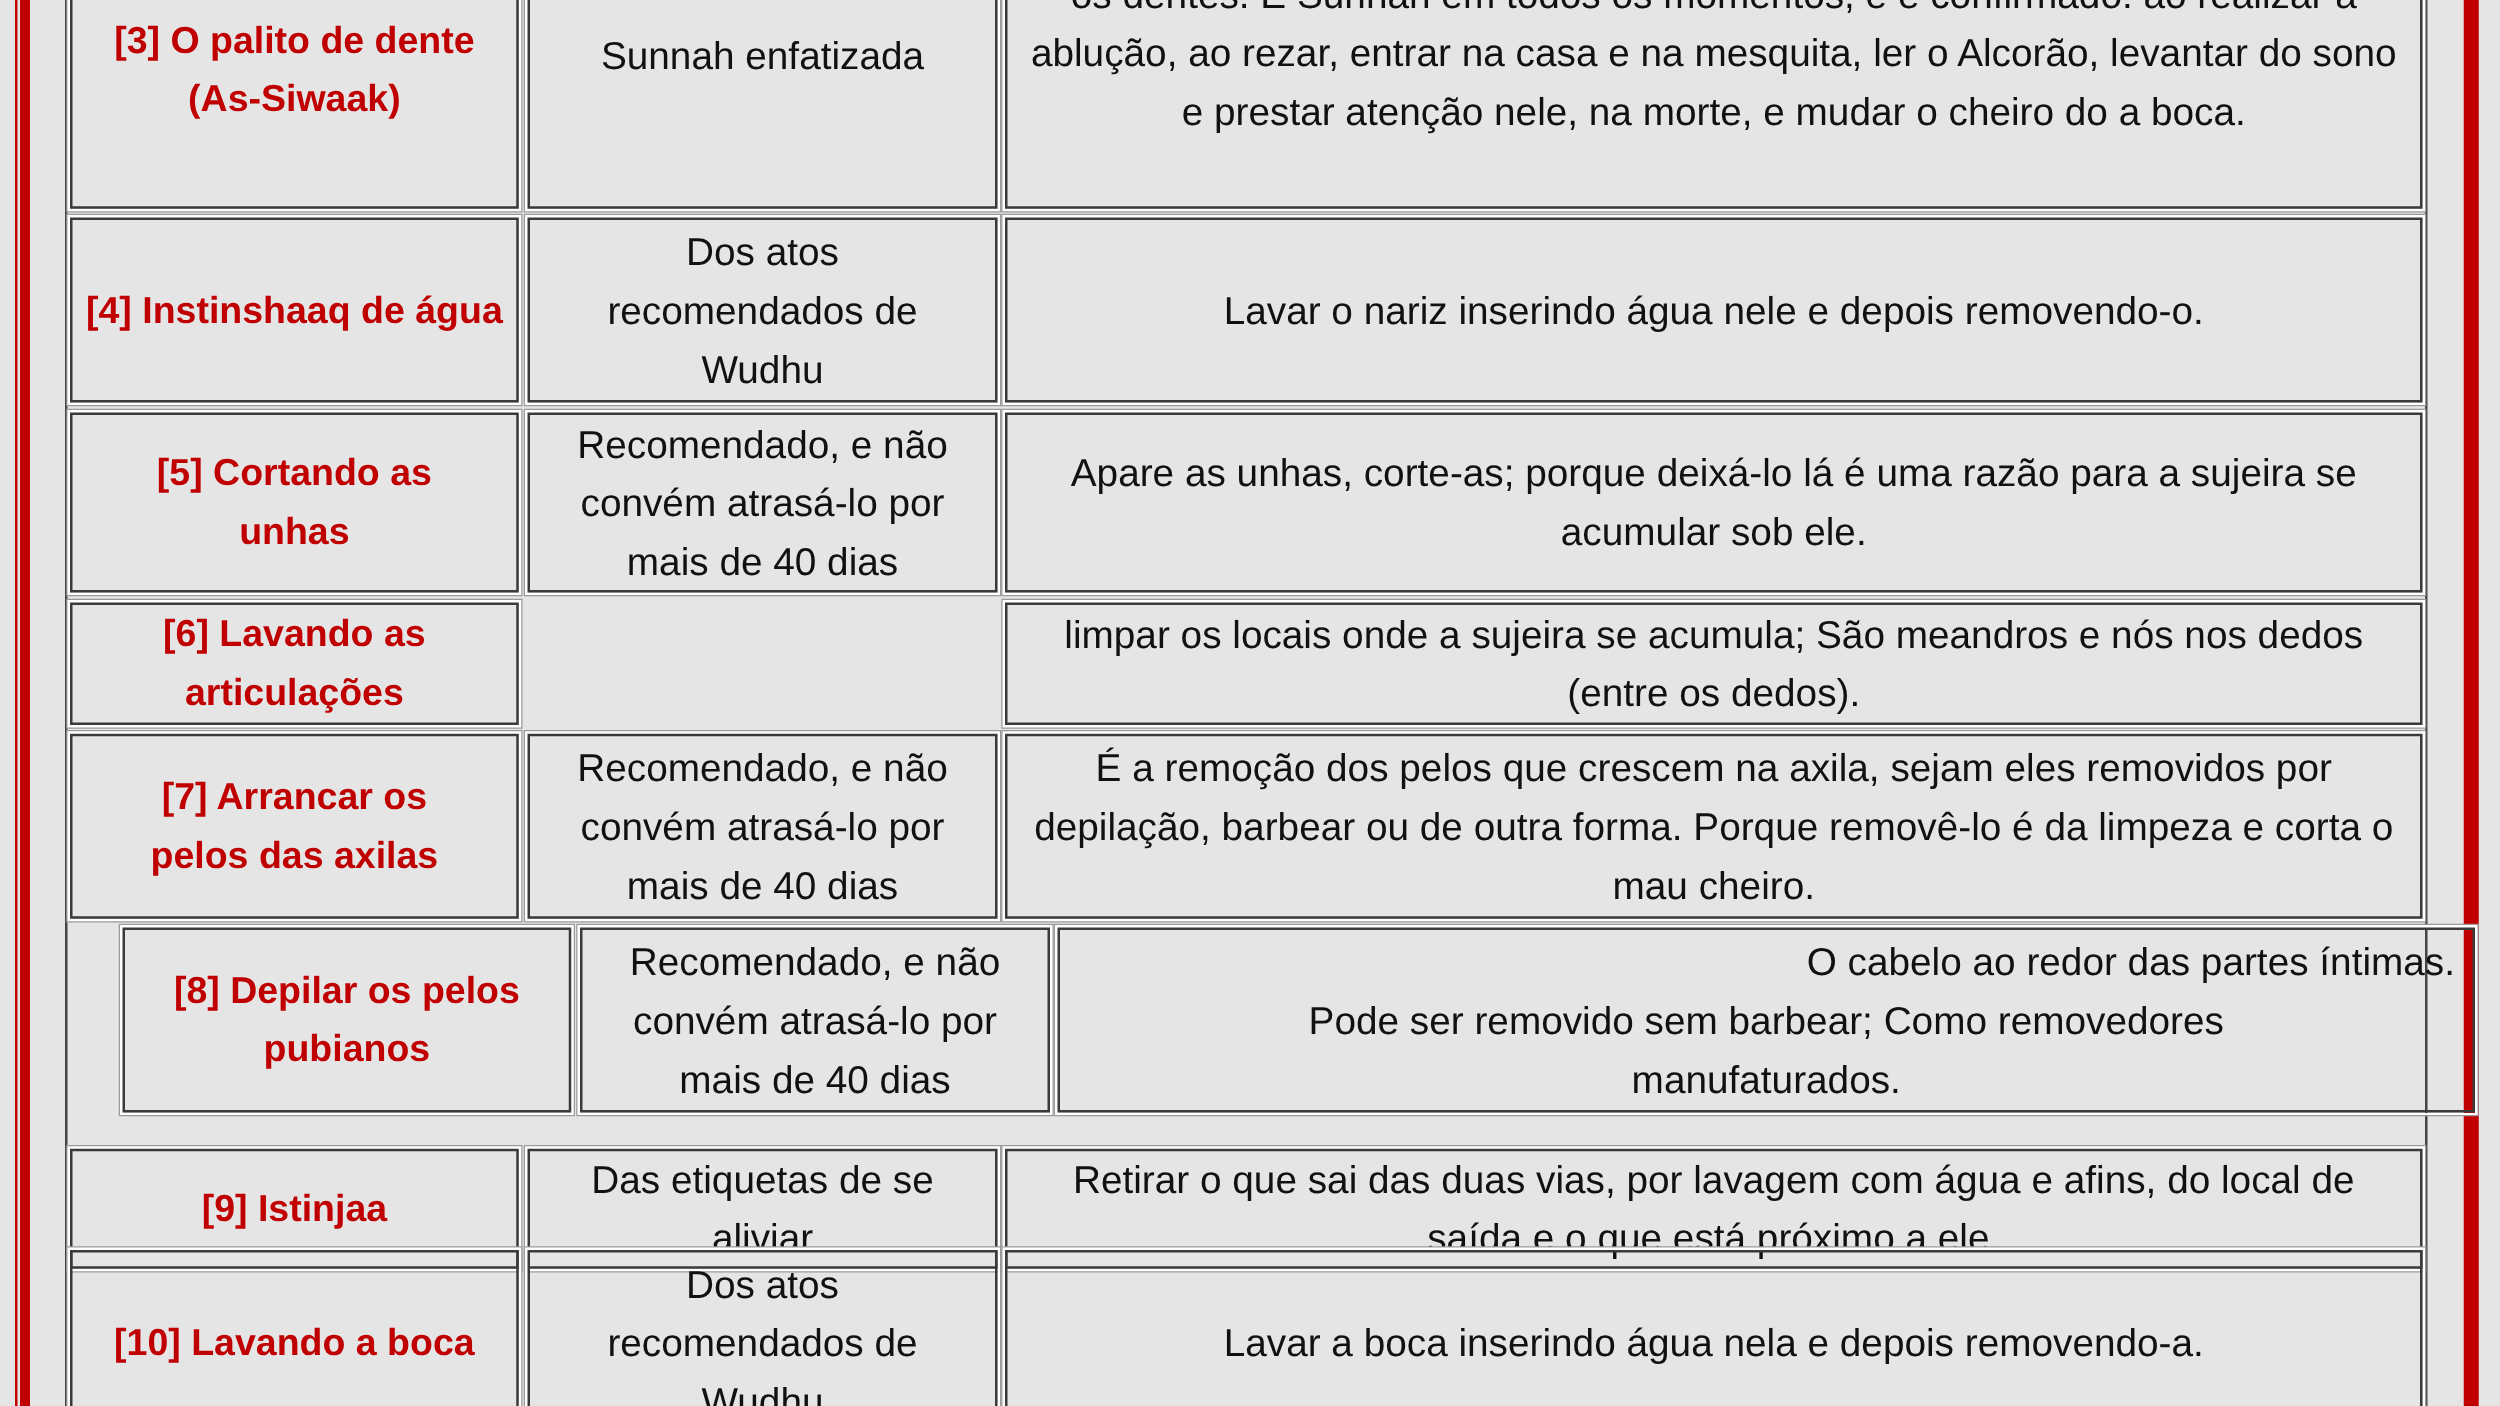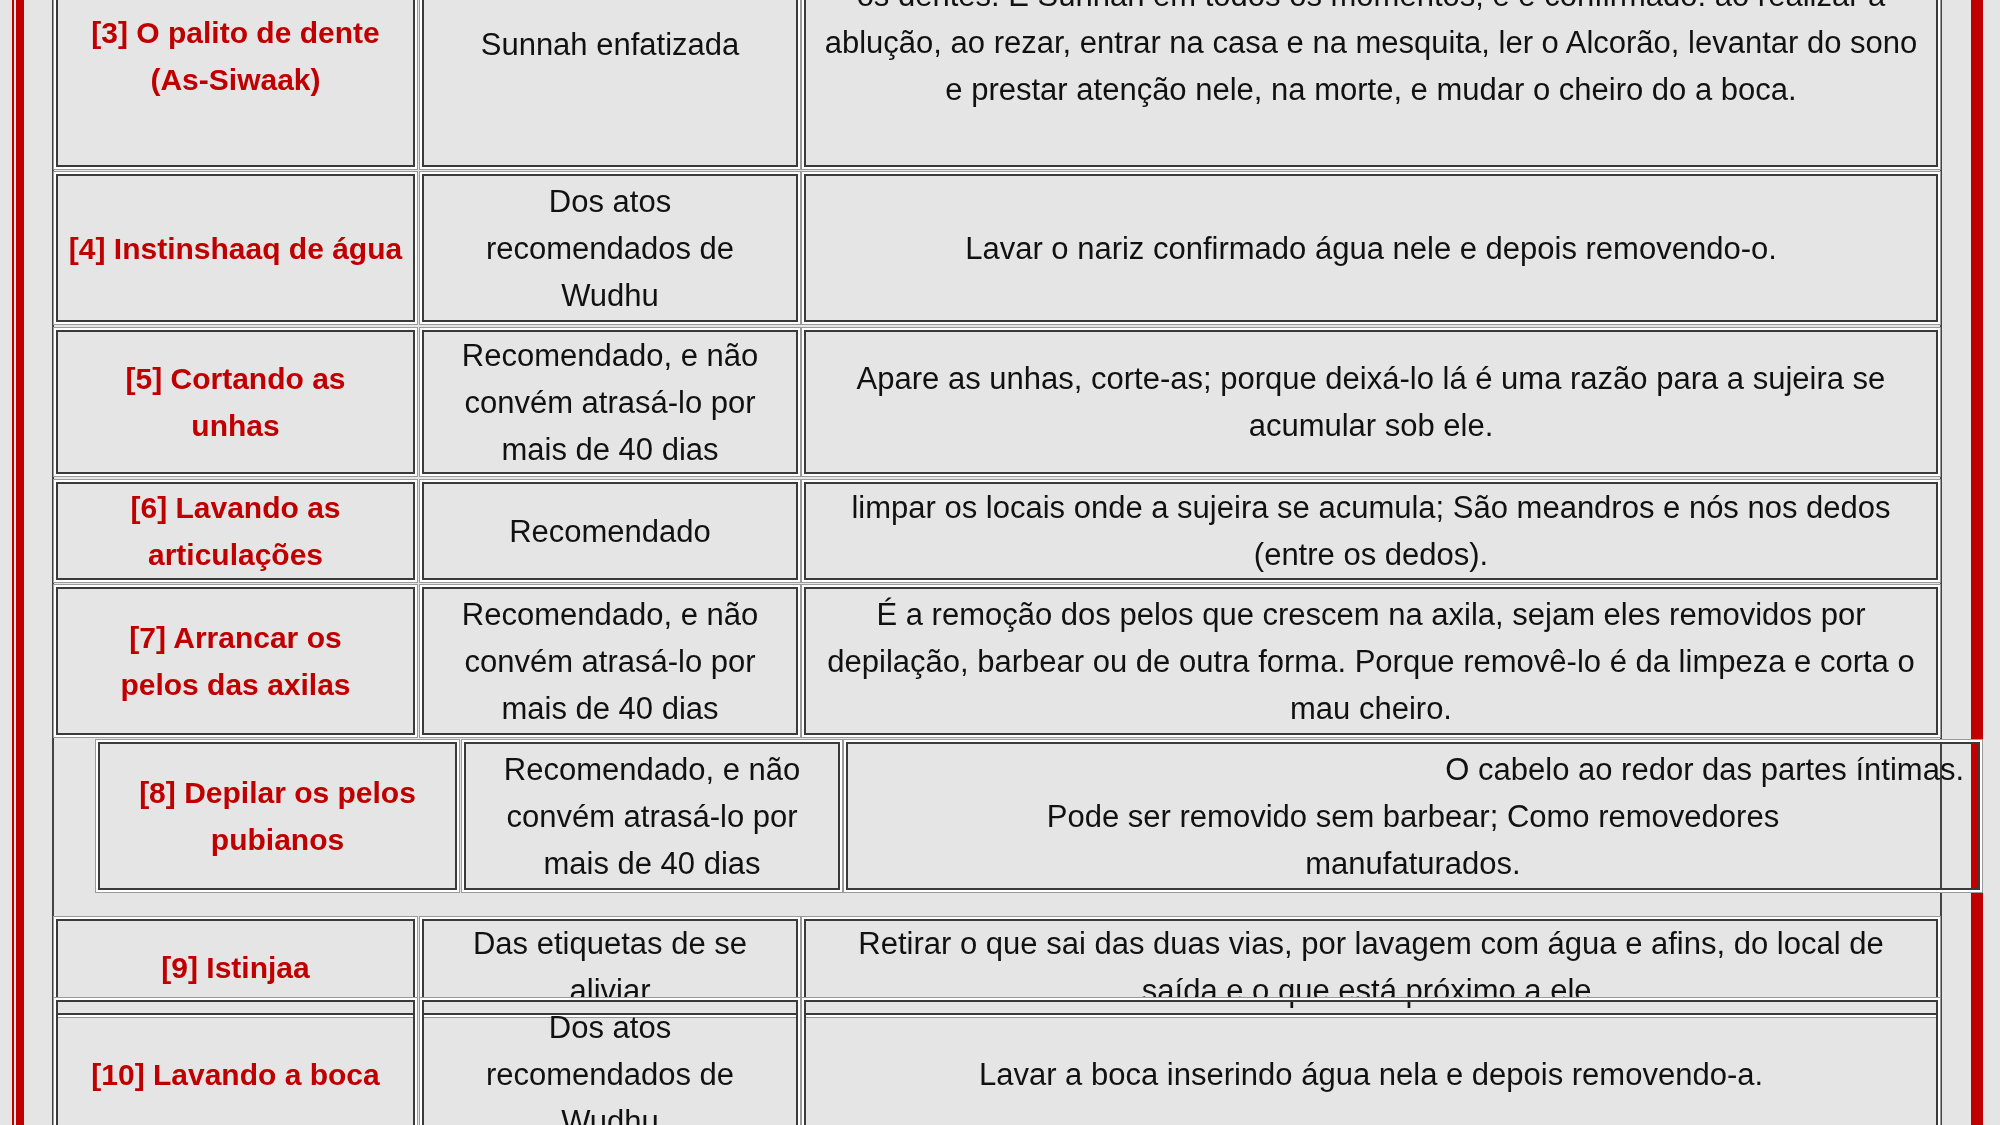--- a/index.html
+++ b/index.html
@@ -100,42 +100,39 @@
   </div>
 
   <div class="row" style="top:174px;height:148px;">
     <div class="cell c1">
       <span class="label">[4] Instinshaaq de água</span>
     </div>
     <div class="cell c2" style="padding:0 30px;">
       <span>Dos atos recomendados de Wudhu</span>
     </div>
     <div class="cell c3">
-      <span>Lavar o nariz confirmado água nele e depois removendo-o.</span>
+      <span>Lavar o nariz inserindo água nele e depois removendo-o.</span>
     </div>
   </div>
 
   <div class="row" style="top:330px;height:144px;">
     <div class="cell c1" style="padding:0 60px;">
       <span class="label">[5] Cortando as unhas</span>
     </div>
     <div class="cell c2" style="padding:0 6px;">
       <span>Recomendado, e não convém atrasá-lo por mais de 40 dias</span>
     </div>
     <div class="cell c3" style="padding:0 40px;">
       <span>Apare as unhas, corte-as; porque deixá-lo lá é uma razão para a sujeira se acumular sob ele.</span>
     </div>
   </div>
 
   <div class="row" style="top:482px;height:98px;">
     <div class="cell c1" style="padding:0 60px;">
       <span class="label">[6] Lavando as articulações</span>
-    </div>
-    <div class="cell c2">
-      <span>Recomendado</span>
     </div>
     <div class="cell c3" style="padding:0 14px;">
       <span>limpar os locais onde a sujeira se acumula; São meandros e nós nos dedos (entre os dedos).</span>
     </div>
   </div>
 
   <div class="row" style="top:587px;height:148px;">
     <div class="cell c1" style="padding:0 30px;align-items:center;">
       <span class="label">[7] Arrancar os pelos das axilas</span>
     </div>

